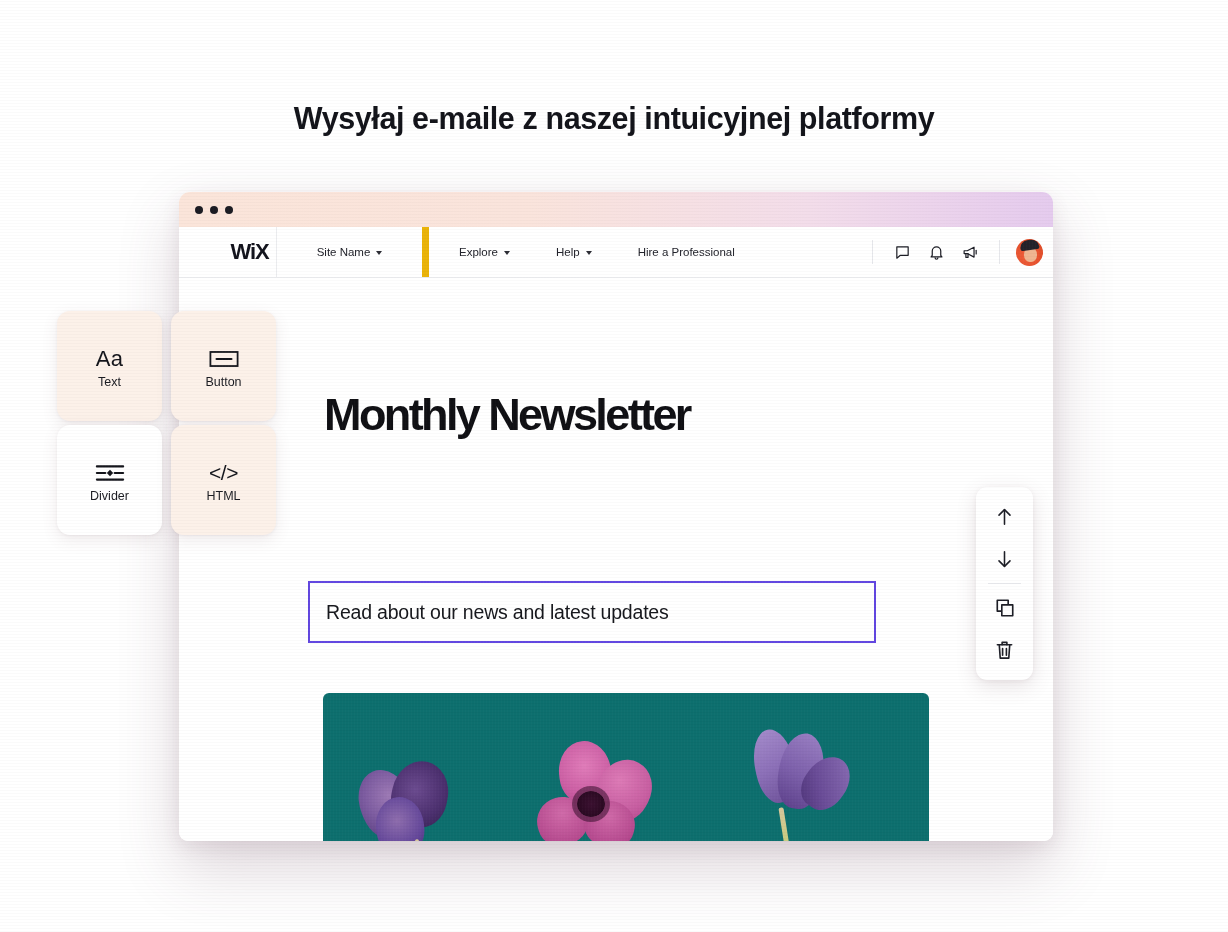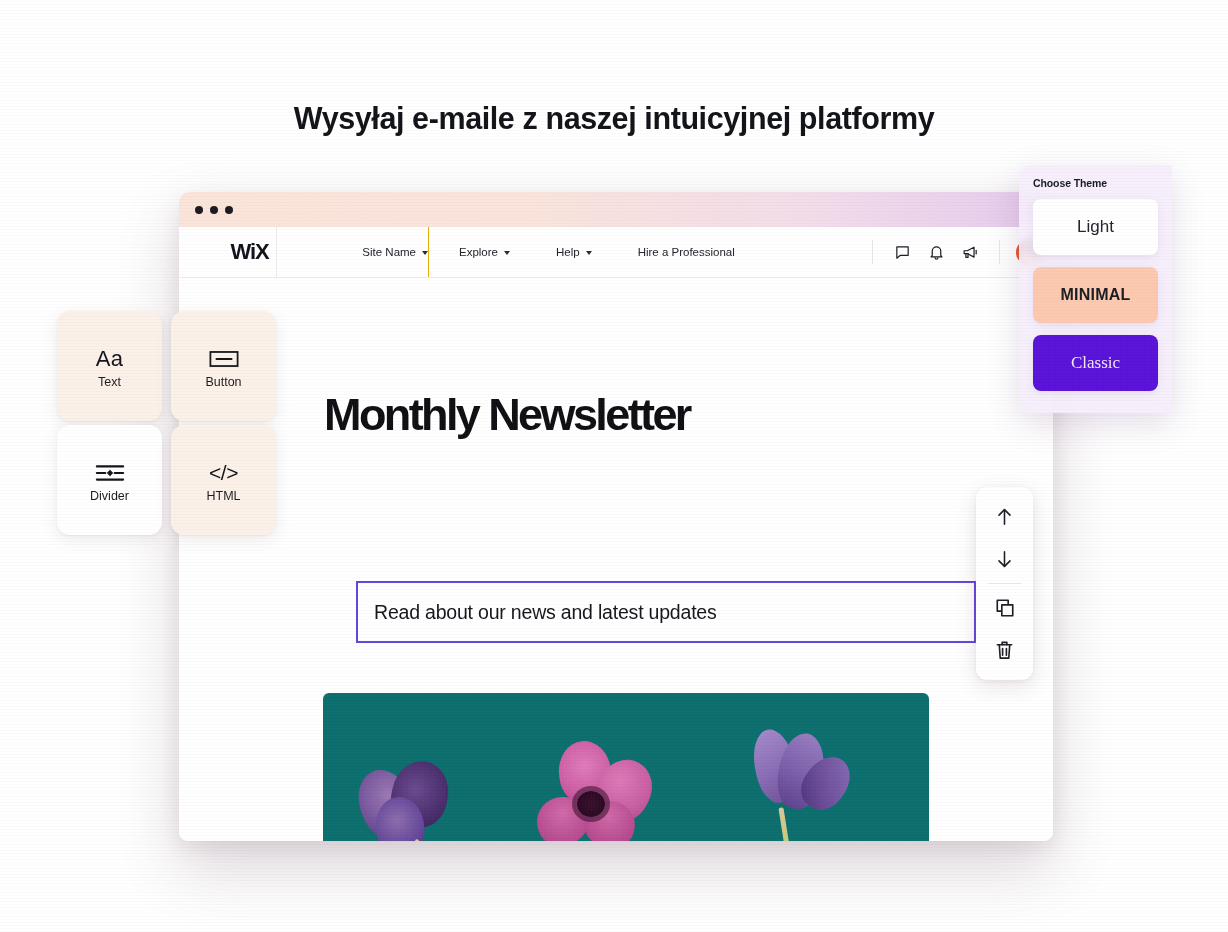--- a/index.html
+++ b/index.html
@@ -92,22 +92,22 @@
     padding-left: 44px;
   }
   #wix-logo {
     font-size: 22px;
     font-weight: 800;
     letter-spacing: -1.1px;
     color: #12131c;
   }
   #nav-site-cell {
     width: 152px;
-    display: flex; align-items: center; justify-content: flex-end;
-    border-right: 1px solid #eab308;
+    display: flex; align-items: center; justify-content: center;
+    border-right: 7px solid #eab308;
   }
   .nav-item {
     display: flex; align-items: center; gap: 6px;
     font-size: 11.5px;
     color: #22232b;
     white-space: nowrap;
   }
   #nav-links {
     display: flex; align-items: center;
     gap: 0;
@@ -170,28 +170,27 @@
     font-weight: 700;
     letter-spacing: -2.6px;
     color: #101014;
   }
 
   
   #subtitle-block {
     position: absolute;
     left: 129px;
     top: 303px;
-    width: 620px;
+    width: 568px;
     height: 62px;
     border: 2px solid #6146e0;
     background: #ffffff;
     display: flex;
     align-items: center;
     padding-left: 16px;
-    margin-left: 48px;
   }
   #subtitle-text {
     font-size: 19.5px;
     color: #16171c;
     letter-spacing: -0.2px;
   }
 
   
   #image-block {
     position: absolute;
@@ -495,20 +494,14 @@
     <span class="tb-btn">
       <svg width="19" height="21" viewBox="0 0 20 22" fill="none" stroke="#1d1e26" stroke-width="1.7" stroke-linecap="round" stroke-linejoin="round">
         <path d="M2.5 5h15"></path>
         <path d="M7.5 5V2.5h5V5"></path>
         <path d="M4.5 5l1 14h9l1-14"></path>
         <path d="M8 9v7M12 9v7"></path>
       </svg>
     </span>
   </div>
 
-  <div id="theme-panel">
-    <div id="theme-panel-title">Choose Theme</div>
-    <div class="theme-card light">Light</div>
-    <div class="theme-card minimal">MINIMAL</div>
-    <div class="theme-card classic">Classic</div>
-  </div>
 
 </div>
 
 </body></html>

